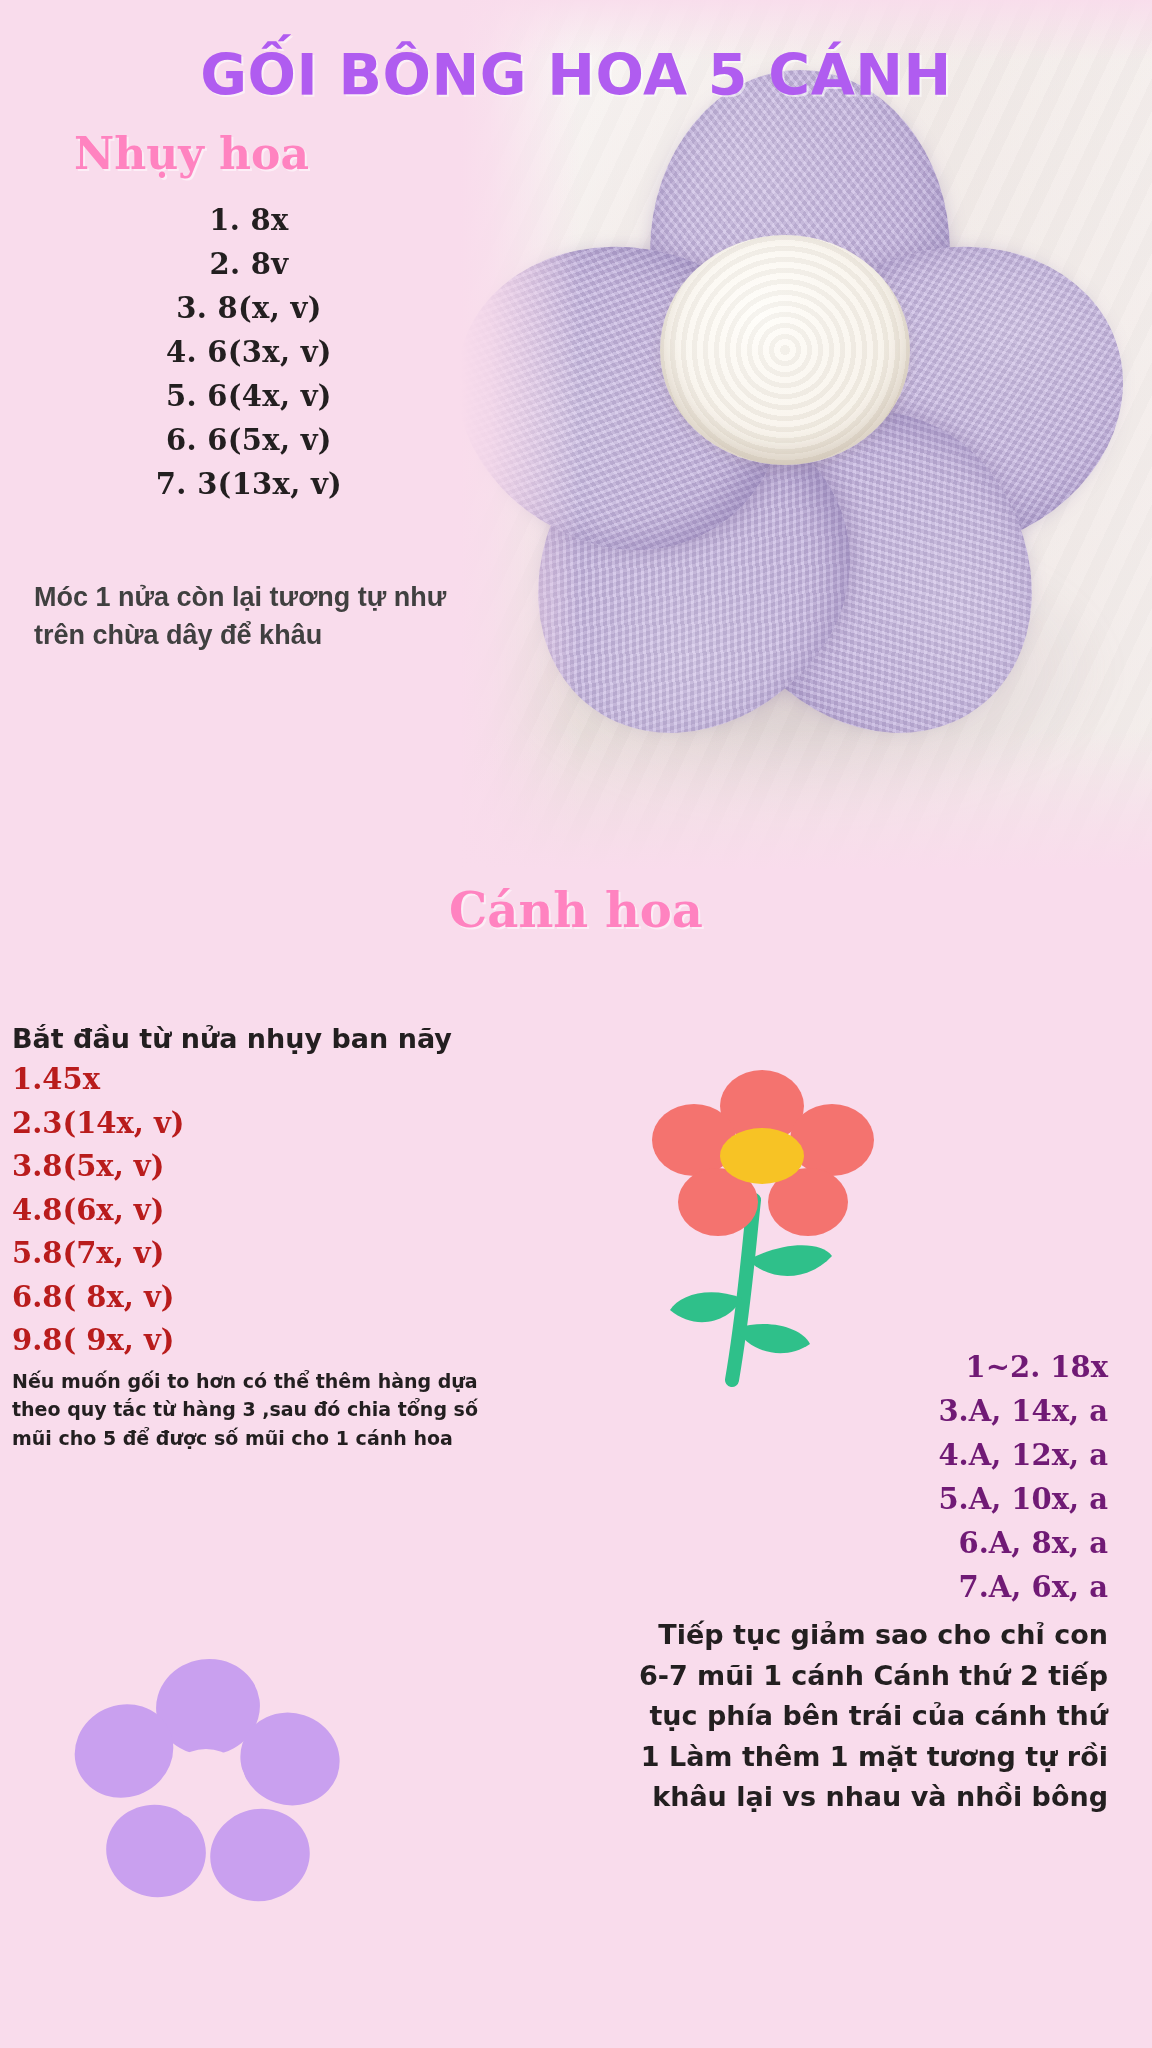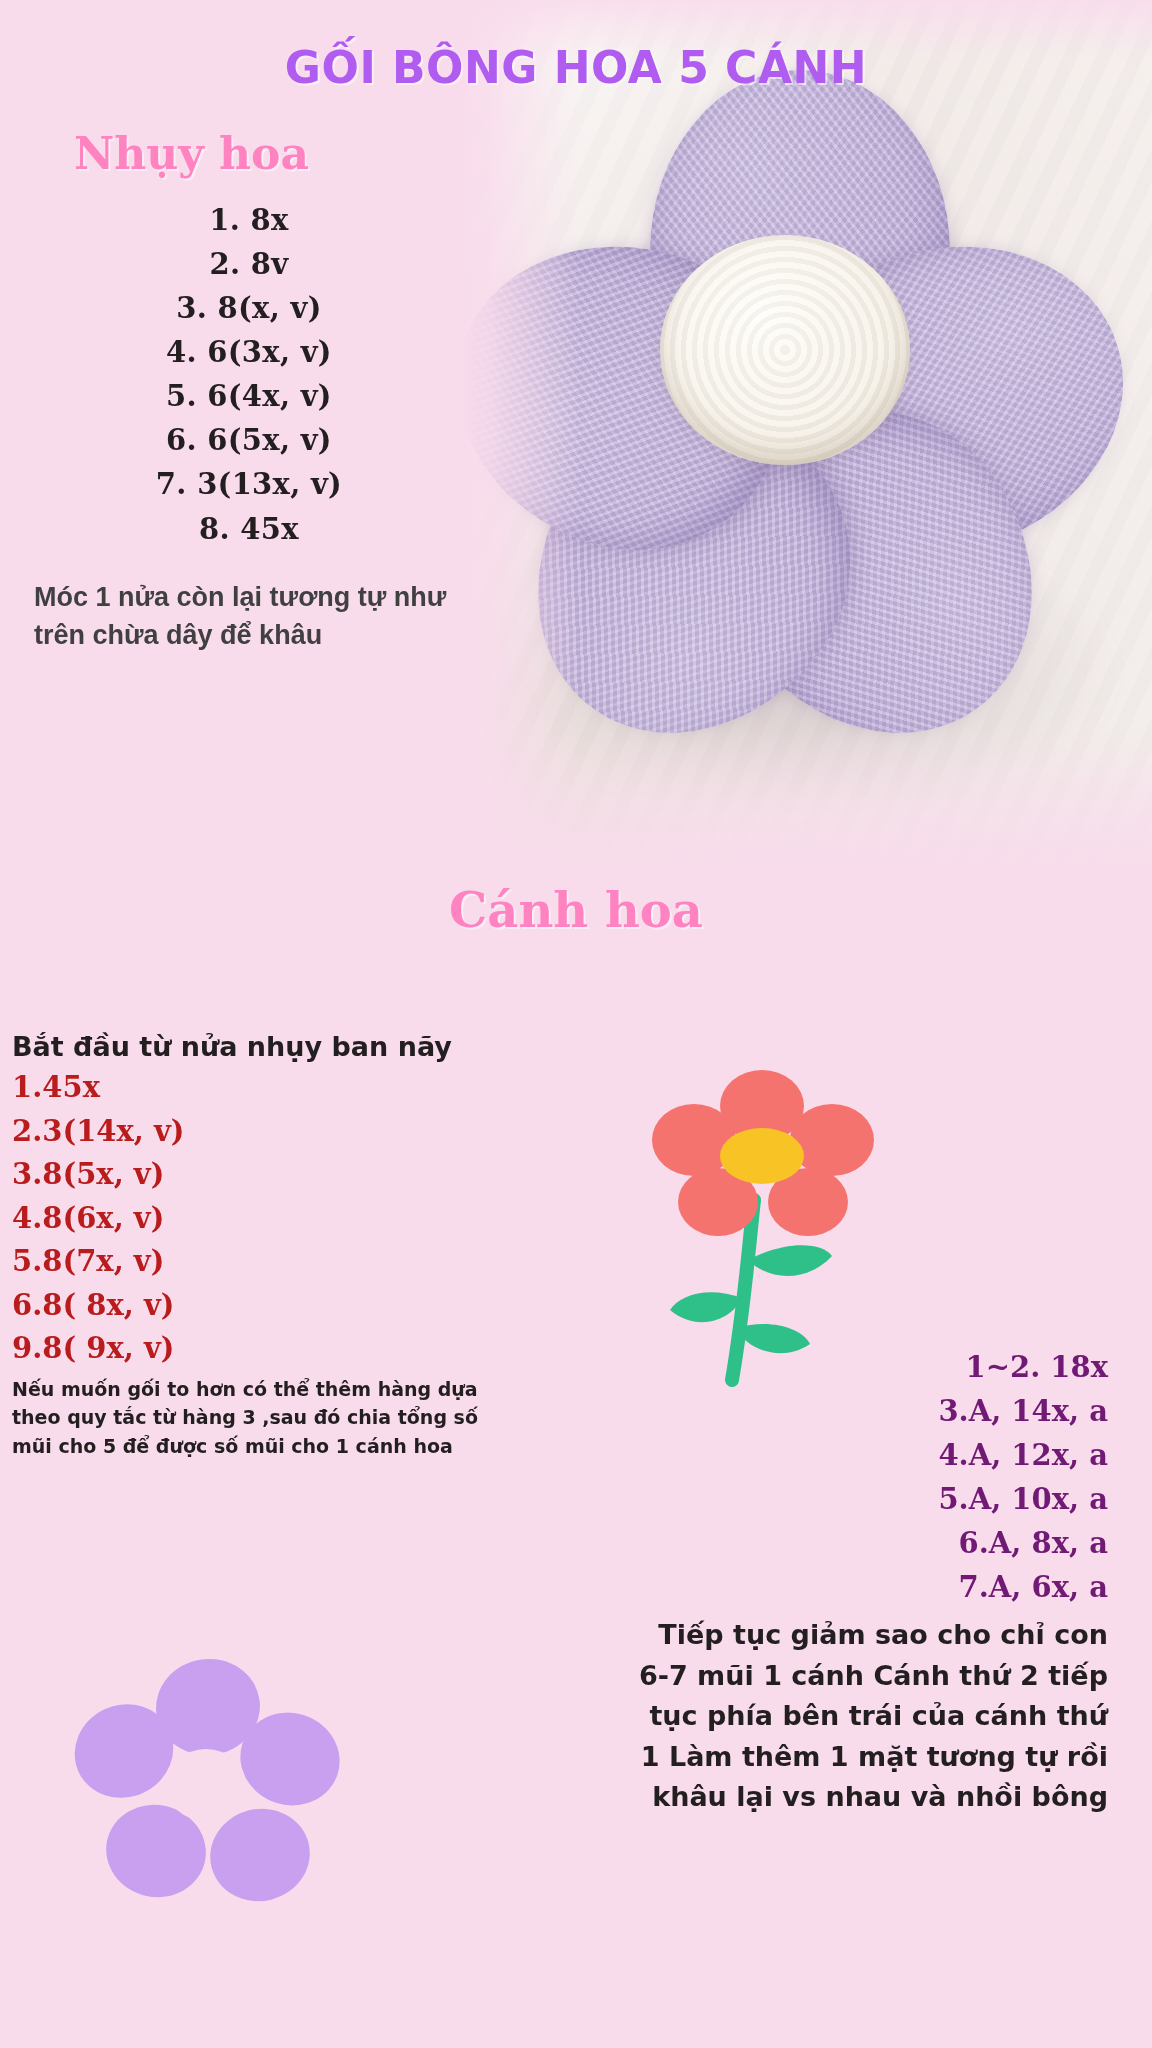--- a/index.html
+++ b/index.html
@@ -96,21 +96,21 @@
   }
 
   
   .title {
     position: absolute;
     left: 0; right: 0;
     top: 42px;
     text-align: center;
     font-family: "DejaVu Sans", sans-serif;
     font-weight: bold;
-    font-size: 44px;
+    font-size: 57px;
     letter-spacing: 0.5px;
     color: #b05cf0;
     text-shadow: 2px 2px 0 rgba(255,255,255,0.55);
     z-index: 5;
   }
 
   
   .heading-nhuy {
     position: absolute;
     left: 58px;
@@ -166,21 +166,20 @@
     text-shadow: 2px 2px 0 rgba(255,255,255,0.5);
     z-index: 5;
   }
 
   .canh-left {
     position: absolute;
     left: 12px;
     top: 1020px;
     width: 470px;
     z-index: 5;
-    margin-top: 8px;
   }
   .canh-left .lead {
     font-family: "DejaVu Sans", sans-serif;
     font-weight: bold;
     font-size: 27px;
     color: #231f20;
     line-height: 1.42;
   }
   .canh-left .row {
     font-family: "DejaVu Serif", serif;
@@ -266,21 +265,20 @@
 <div class="heading-nhuy">Nhụy hoa</div>
 
 <div class="list-nhuy">
   <div class="row">1. 8x</div>
   <div class="row">2. 8v</div>
   <div class="row">3. 8(x, v)</div>
   <div class="row">4. 6(3x, v)</div>
   <div class="row">5. 6(4x, v)</div>
   <div class="row">6. 6(5x, v)</div>
   <div class="row">7. 3(13x, v)</div>
-  <div class="row">8. 45x</div>
 </div>
 
 <div class="note-nhuy">Móc 1 nửa còn lại tương tự như trên chừa dây để khâu</div>
 
 <div class="heading-canh">Cánh hoa</div>
 
 <div class="canh-left">
   <div class="lead">Bắt đầu từ nửa nhụy ban nãy</div>
   <div class="row">1.45x</div>
   <div class="row">2.3(14x, v)</div>

